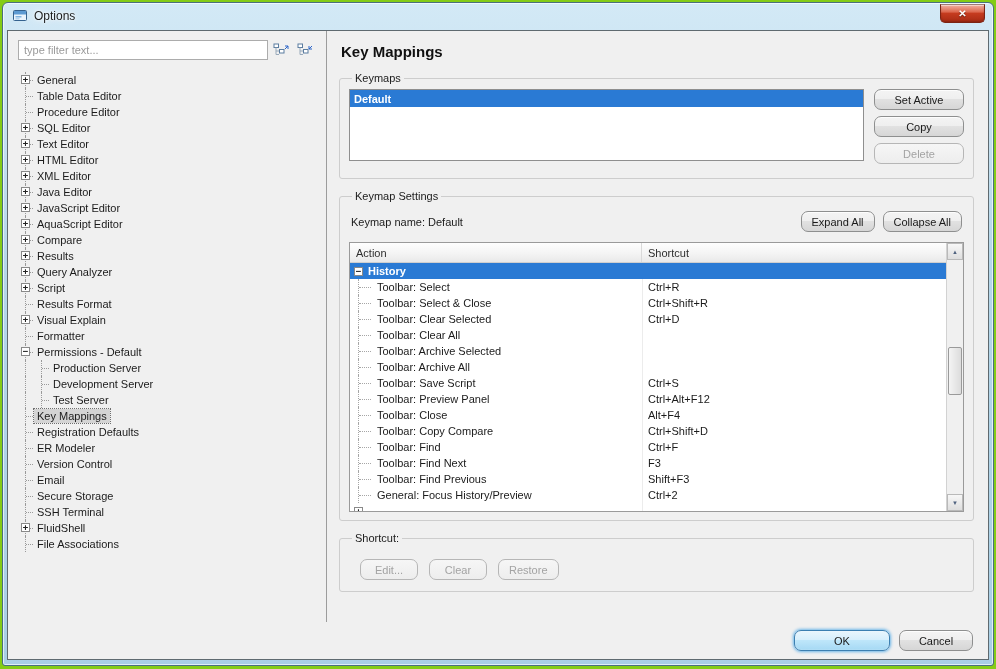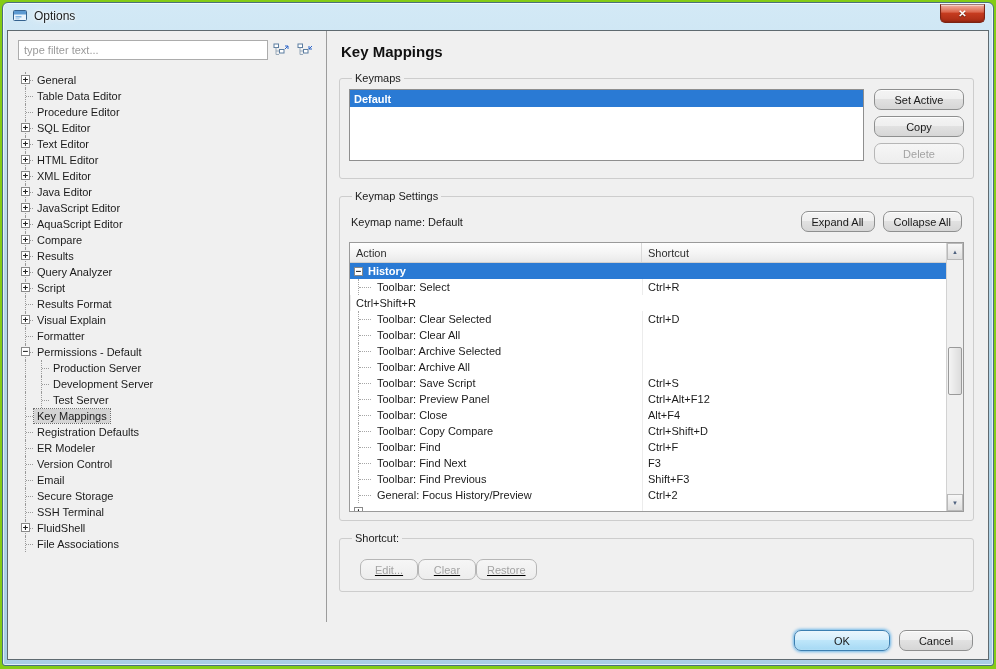--- a/index.html
+++ b/index.html
@@ -90,21 +90,21 @@
 
   .vscroll { width:17px; flex:none; background:#f0f0f0; border-left:1px solid #d2d2d2; position:relative; }
   .scroll-btn { position:absolute; left:0; right:0; height:17px; display:flex; align-items:center; justify-content:center;
     background:linear-gradient(#f7f7f7,#dedede); border:1px solid #b9b9b9; font-size:6px; color:#4f627f; }
   .scroll-btn.up { top:0; }
   .scroll-btn.down { bottom:0; }
   .thumb { position:absolute; left:1px; right:1px; top:104px; height:48px; border:1px solid #9a9a9a; border-radius:2px;
     background:linear-gradient(90deg,#f4f4f4,#dcdcdc); }
 
   
-  .shortcut-btns { display:flex; margin:10px 0 3px 11px;text-decoration:underline; }
+  .shortcut-btns { display:flex; gap:11px; margin:10px 0 3px 11px; }
   .shortcut-btns .btn { min-width:58px; }
 
   
   .footer { height:37px; flex:none; display:flex; align-items:center; justify-content:flex-end; gap:9px; padding-right:15px; }
   .btn.ok { width:96px; border:1px solid #3c7fb1;
     background:linear-gradient(#eaf6fd,#d7effc 45%,#bee6fa 50%,#a6d9f4);
     box-shadow:0 0 3px 1px #6db6e8, inset 0 0 1px #fff; }
   .btn.cancel { width:74px; }
 </style>
 </head>
@@ -354,20 +354,24 @@
                       <div class="cell-shortcut"></div>
                     </div>
                     <div class="trow">
                       <div class="cell-action">
                         <span class="tree-pad"></span>
                         <span>Toolbar: Select</span>
                       </div>
                       <div class="cell-shortcut">Ctrl+R</div>
                     </div>
                     <div class="trow">
+                      <div class="cell-action">
+                        <span class="tree-pad"></span>
+                        <span>Toolbar: Select &amp; Close</span>
+                      </div>
                       <div class="cell-shortcut">Ctrl+Shift+R</div>
                     </div>
                     <div class="trow">
                       <div class="cell-action">
                         <span class="tree-pad"></span>
                         <span>Toolbar: Clear Selected</span>
                       </div>
                       <div class="cell-shortcut">Ctrl+D</div>
                     </div>
                     <div class="trow">

